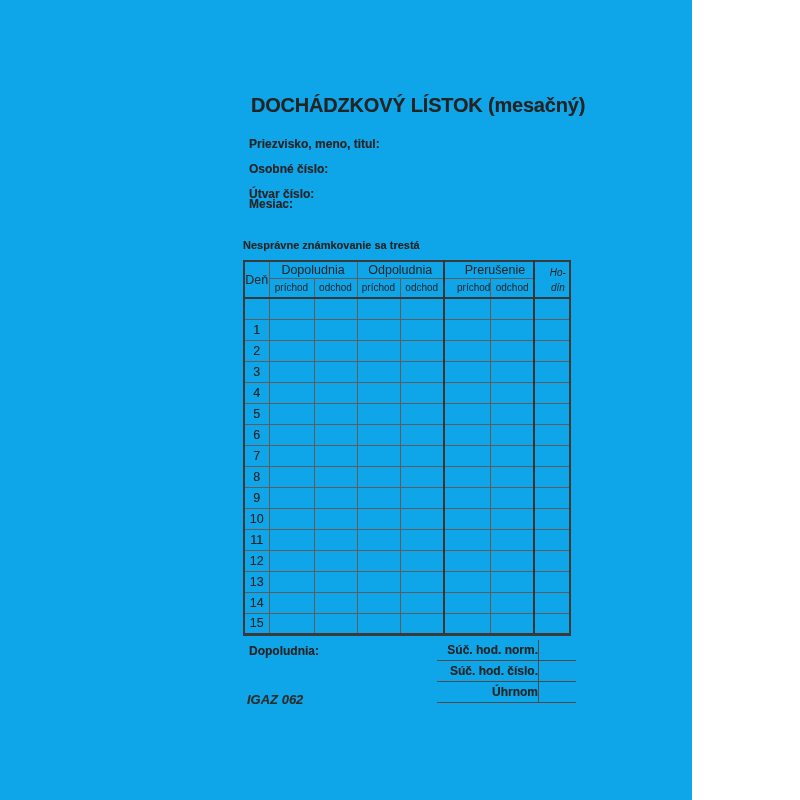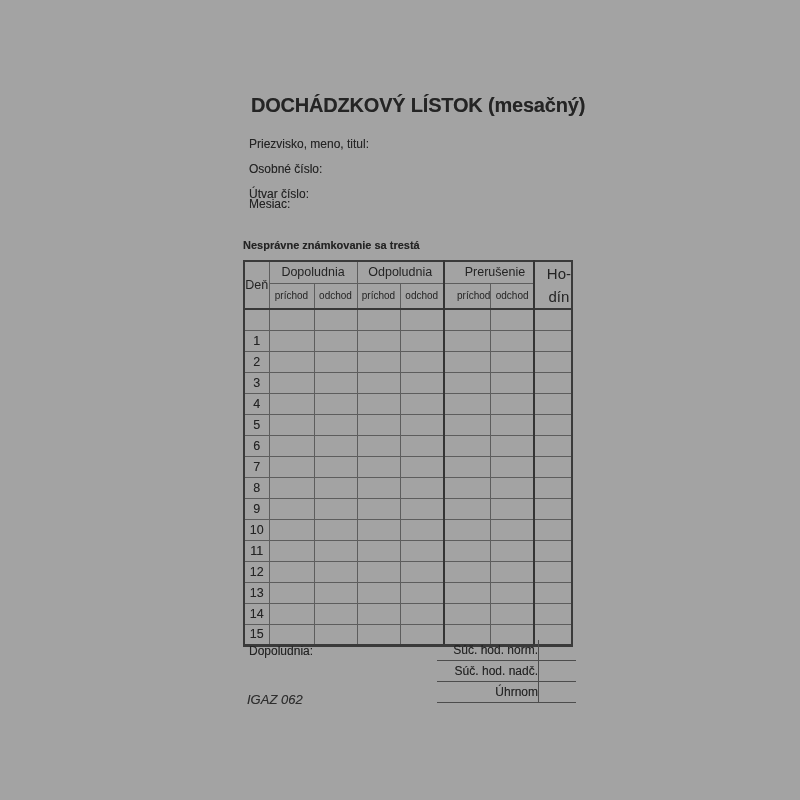--- a/index.html
+++ b/index.html
@@ -5,28 +5,28 @@
   html, body {
     margin: 0;
     padding: 0;
     width: 800px;
     height: 800px;
     background: #ffffff;
     font-family: "Liberation Sans", sans-serif;
   }
   .canvas {
     position: relative;
-    width: 800px;
+    width: 692px;
     height: 800px;
-    background: #a3a3a3;
+    background: #0ea5e9;
     overflow: hidden;
     color: #242424;
   }
   
-  .ink { text-shadow: 0 0 0.6px rgba(45,45,45,0.45); }
+  .ink { text-shadow: 0 0 0.6px rgba(45,45,45,0.45); font-weight: bold; }
 
   .doc-title {
     position: absolute;
     left: 251px;
     top: 94px;
     font-size: 20px;
     font-weight: bold;
     letter-spacing: -0.2px;
     white-space: nowrap;
   }
@@ -68,23 +68,24 @@
     font-weight: normal;
     color: #242424;
     overflow: hidden;
   }
   table.att thead th { font-size: 12.5px; }
   table.att thead tr.subhead th { font-size: 10px; }
   table.att thead { border-bottom: 2px solid #383838; border-radius: 16px; }
   table.att .bl-thick { border-left: 2px solid #343434; padding-left: 12px; }
   table.att th.hours {
     white-space: pre-line;
-    line-height: 23px;
-    font-size: 15px;
+    line-height: 15px;
+    font-size: 10px;
     vertical-align: middle;
+    font-style: italic;
   }
   table.att tr.grouphead { height: 17px; }
   table.att tr.subhead { height: 20px; }
   table.att tbody tr { height: 21px; }
   table.att td.daynum { font-size: 12.5px; }
 
   table.sums {
     position: absolute;
     left: 437px;
     top: 640px;
@@ -336,21 +337,21 @@
 
   <div class="controller-label ink">Dopoludnia:</div>
 
   <table class="sums">
     <tbody>
       <tr>
         <td class="lbl ink">Súč. hod. norm.</td>
         <td class="val"></td>
       </tr>
       <tr>
-        <td class="lbl ink">Súč. hod. nadč.</td>
+        <td class="lbl ink">Súč. hod. číslo.</td>
         <td class="val"></td>
       </tr>
       <tr>
         <td class="lbl ink">Úhrnom</td>
         <td class="val"></td>
       </tr>
     </tbody>
   </table>
 
   <div class="form-code ink">IGAZ 062</div>

